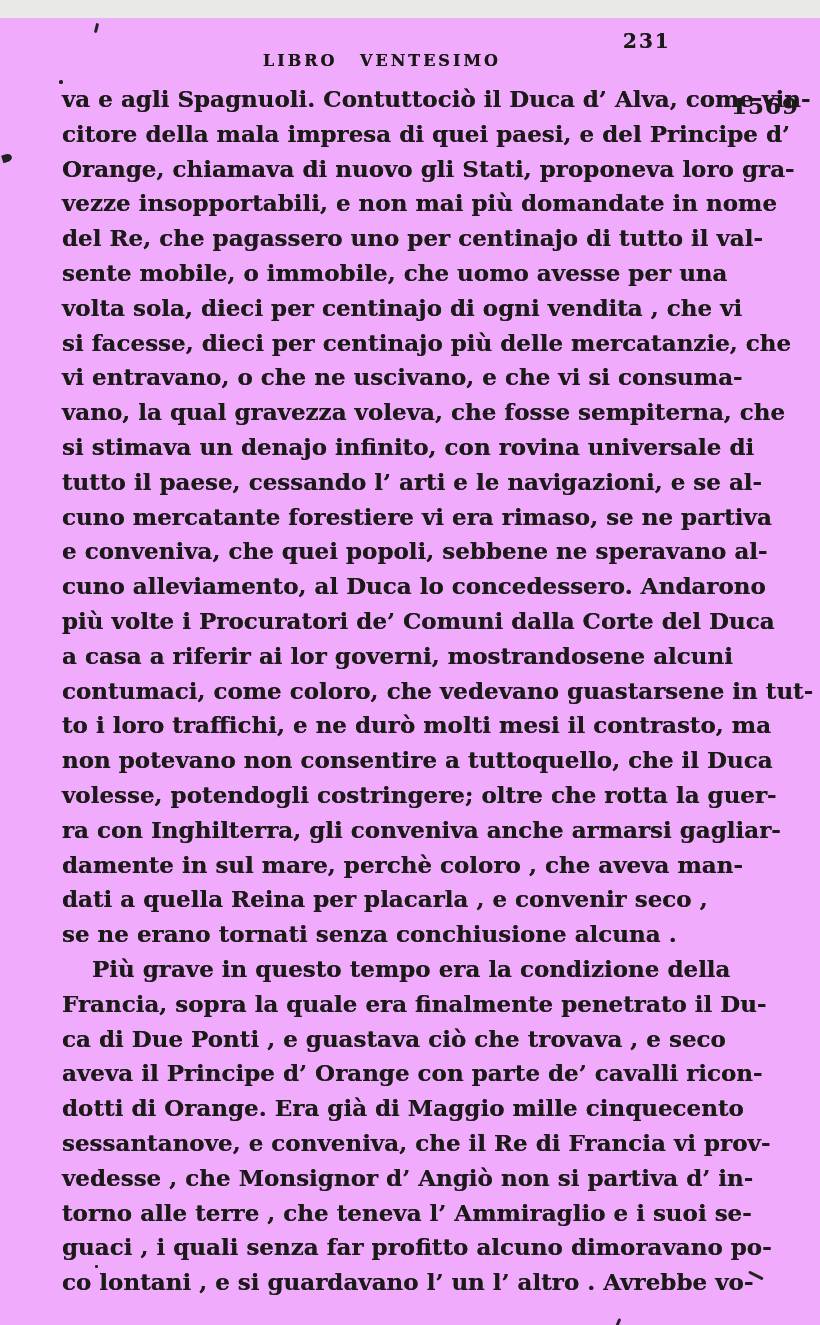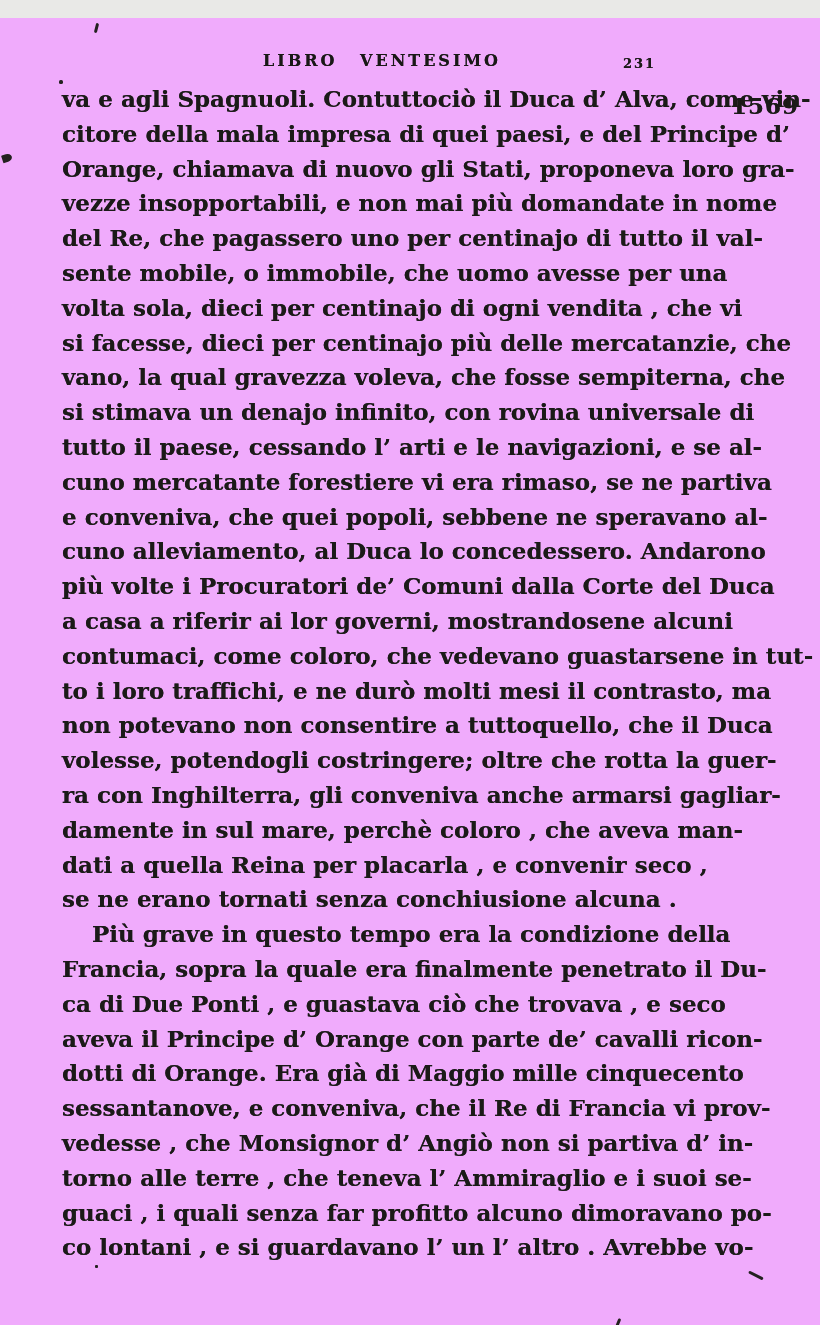--- a/index.html
+++ b/index.html
@@ -15,22 +15,22 @@
   }
   .running-header{
     position:absolute;top:33px;left:62px;width:640px;
     text-align:center;
     font-size:16px;font-weight:bold;
     letter-spacing:3px;word-spacing:14px;
     color:#191816;
     text-shadow:0 0 .5px rgba(25,24,22,.8);
   }
   .page-number{
-    position:absolute;top:38px;left:623px;
-    font-size:13px;font-weight:bold;
+    position:absolute;top:11px;left:623px;
+    font-size:20px;font-weight:bold;
     letter-spacing:2px;
     text-shadow:0 0 .5px rgba(25,24,22,.8);
   }
   .margin-year{
     position:absolute;top:74px;left:731px;
     font-size:23px;font-weight:bold;
     letter-spacing:1px;
     text-shadow:0 0 .6px rgba(25,24,22,.8);
   }
   .text-block{
@@ -70,20 +70,21 @@
 
   <div class="text-block">
       <div class="text-line">va e agli Spagnuoli. Contuttociò il Duca d’ Alva, come vin-</div>
       <div class="text-line">citore della mala impresa di quei paesi, e del Principe d’</div>
       <div class="text-line">Orange, chiamava di nuovo gli Stati, proponeva loro gra-</div>
       <div class="text-line">vezze insopportabili, e non mai più domandate in nome</div>
       <div class="text-line">del Re, che pagassero uno per centinajo di tutto il val-</div>
       <div class="text-line">sente mobile, o immobile, che uomo avesse per una</div>
       <div class="text-line">volta sola, dieci per centinajo di ogni vendita , che vi</div>
       <div class="text-line">si facesse, dieci per centinajo più delle mercatanzie, che</div>
+      <div class="text-line">vi entravano, o che ne uscivano, e che vi si consuma-</div>
       <div class="text-line">vano, la qual gravezza voleva, che fosse sempiterna, che</div>
       <div class="text-line">si stimava un denajo infinito, con rovina universale di</div>
       <div class="text-line">tutto il paese, cessando l’ arti e le navigazioni, e se al-</div>
       <div class="text-line">cuno mercatante forestiere vi era rimaso, se ne partiva</div>
       <div class="text-line">e conveniva, che quei popoli, sebbene ne speravano al-</div>
       <div class="text-line">cuno alleviamento, al Duca lo concedessero. Andarono</div>
       <div class="text-line">più volte i Procuratori de’ Comuni dalla Corte del Duca</div>
       <div class="text-line">a casa a riferir ai lor governi, mostrandosene alcuni</div>
       <div class="text-line">contumaci, come coloro, che vedevano guastarsene in tut-</div>
       <div class="text-line">to i loro traffichi, e ne durò molti mesi il contrasto, ma</div>

